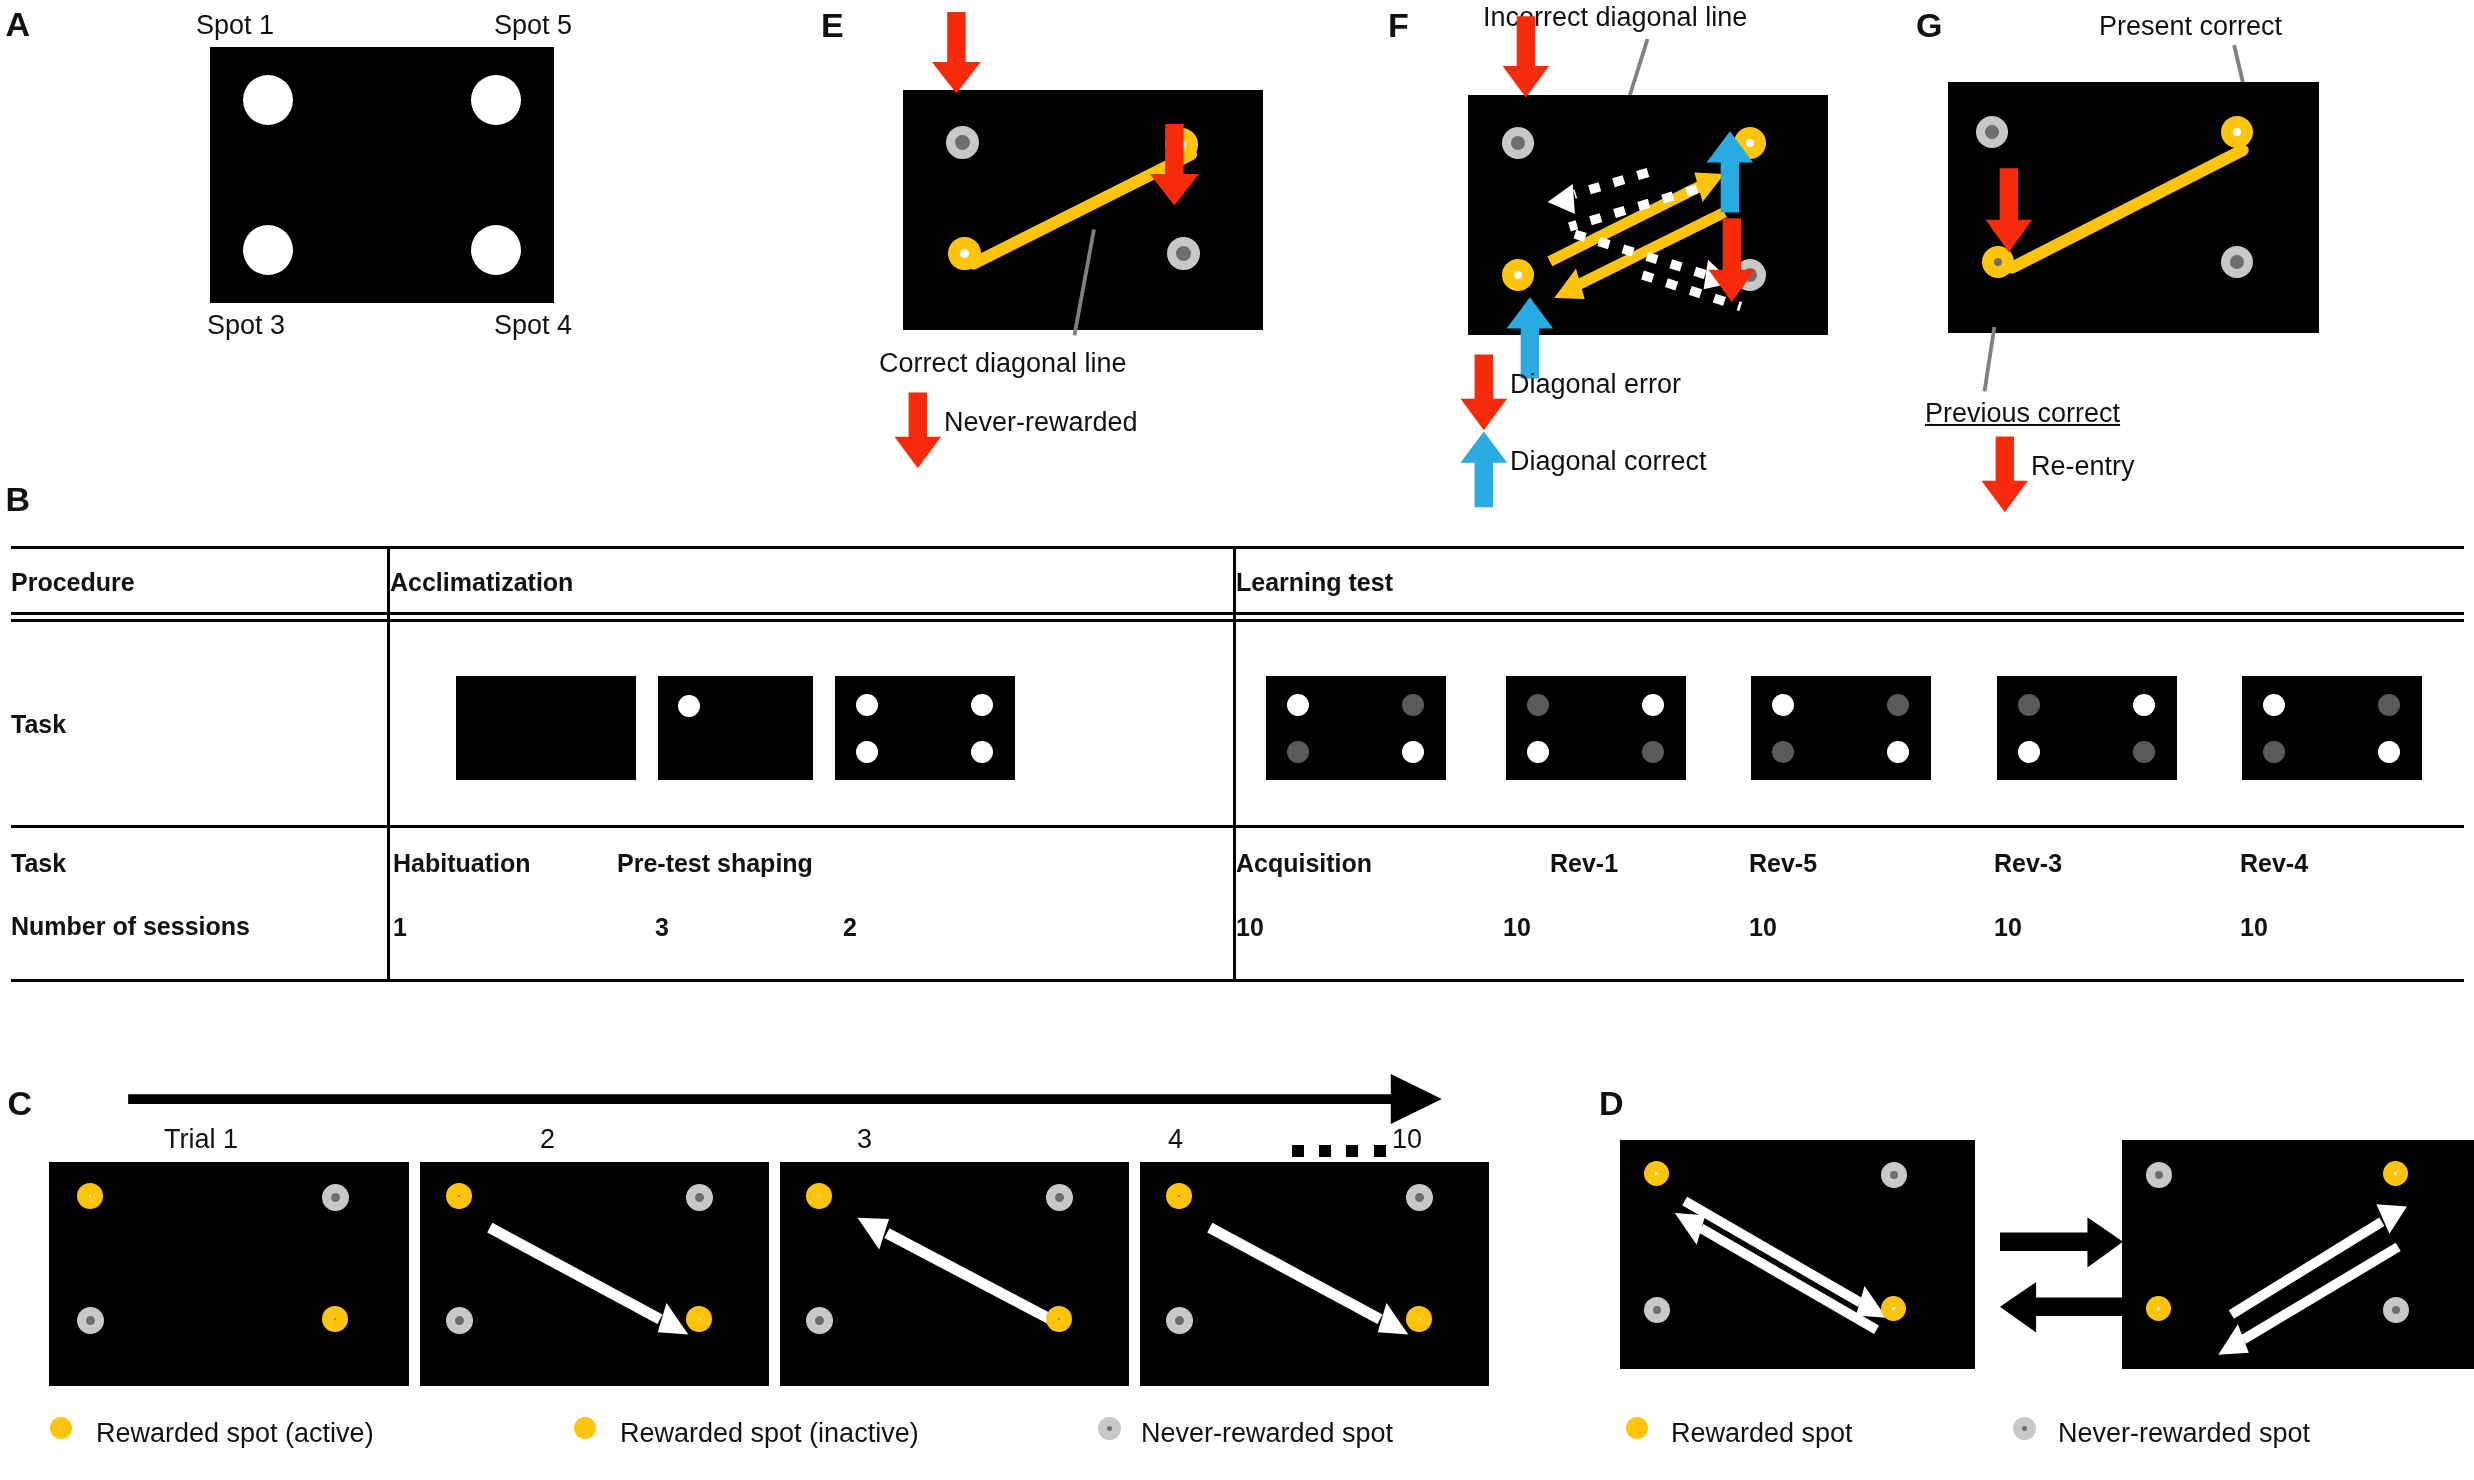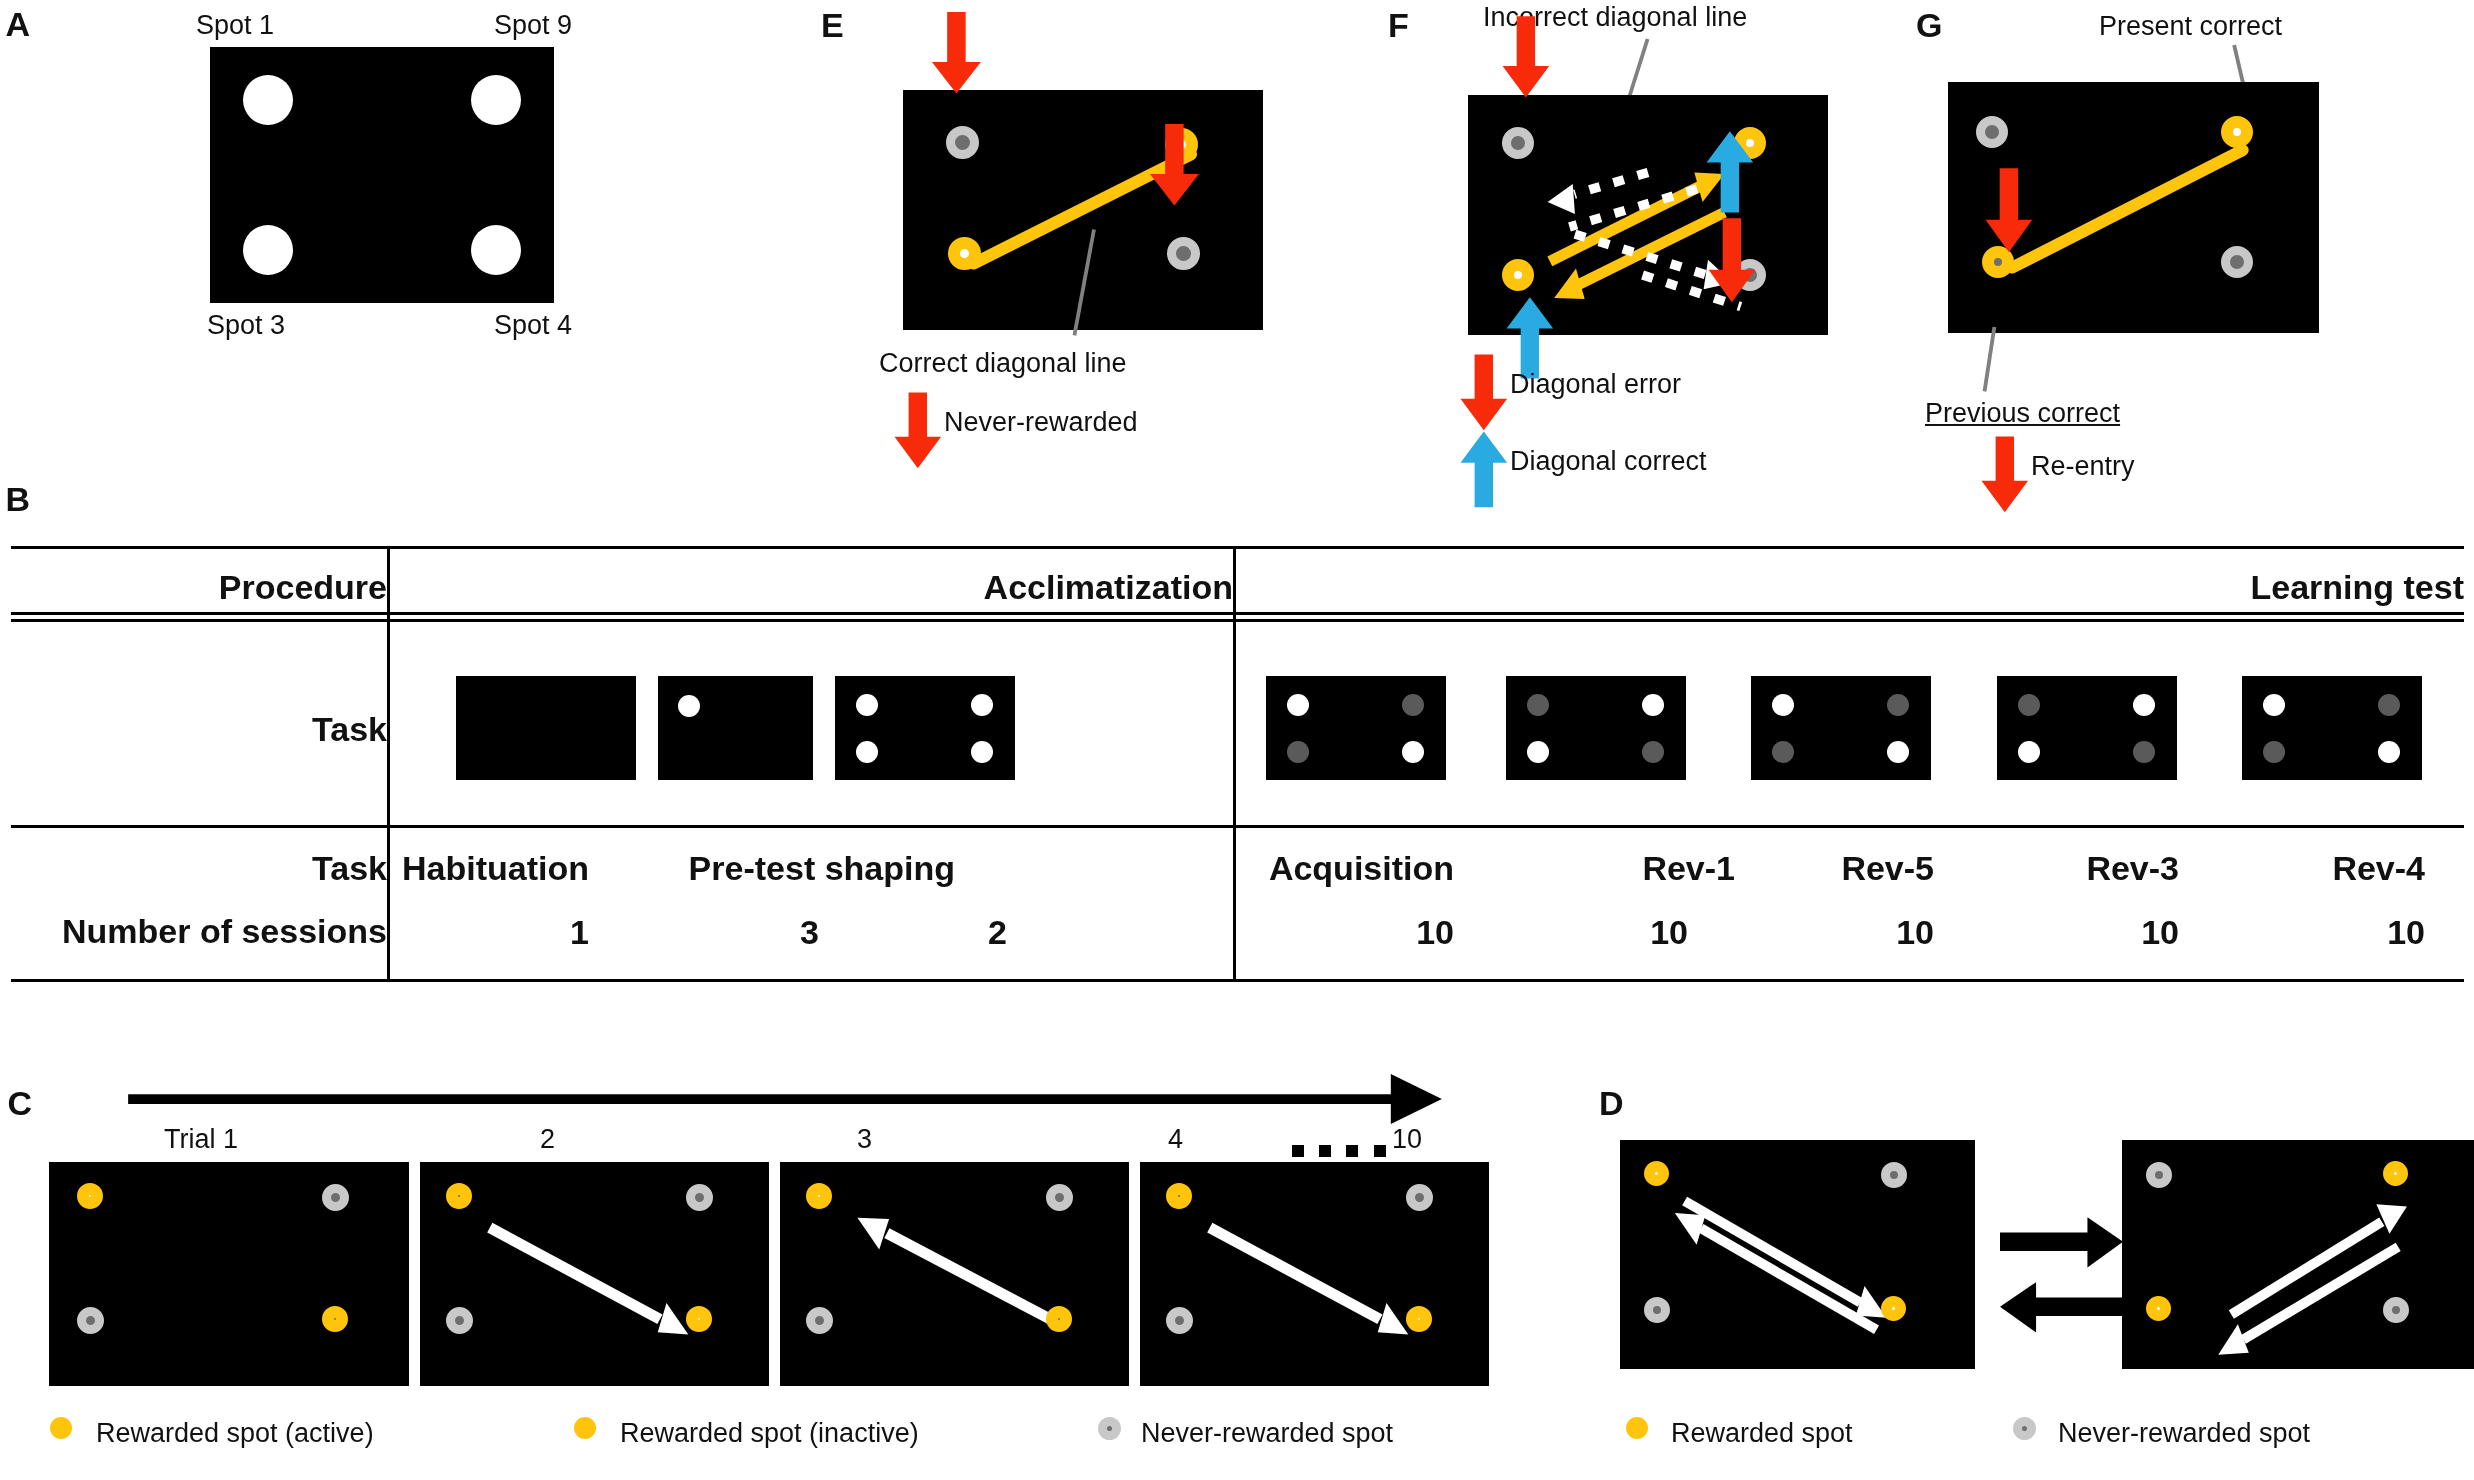--- a/index.html
+++ b/index.html
@@ -46,35 +46,35 @@
   #tableB {
     position: absolute;
     left: 11px; top: 546px;
     width: 2453px; height: 436px;
     border-top: 3.3px solid #000;
     border-bottom: 3.3px solid #000;
   }
   .hline { position:absolute; left:0; width:100%; height:2.7px; background:#000; }
   .vline { position:absolute; top:0; height:100%; width:2.7px; background:#000; }
   .cellhdr {
-    position:absolute; text-align:right; font-weight:bold; font-size:34px;
+    position:absolute; text-align:left; font-weight:bold; font-size:25px;
     font-family:"Liberation Sans", sans-serif;
   }
 
   .dotsq { position:absolute; width:12px; height:12px; background:#000; }
 </style>
 </head>
 <body>
 
 <div id="root">
 
   <div class="panel-letter" style="left:5.5px; top:6.5px;">A</div>
 
   <div class="lbl" style="left:196px; top:11px;">Spot 1</div>
-  <div class="lbl" style="left:494px; top:11px;">Spot 9</div>
+  <div class="lbl" style="left:494px; top:11px;">Spot 5</div>
   <div class="lbl" style="left:207px; top:311px;">Spot 3</div>
   <div class="lbl" style="left:494px; top:311px;">Spot 4</div>
 
   <div class="box" style="left:210px; top:47px; width:344px; height:256px;">
     <div class="spot spot-white" style="left:33px; top:28px; width:50px; height:50px;"></div>
     <div class="spot spot-white" style="left:261px; top:28px; width:50px; height:50px;"></div>
     <div class="spot spot-white" style="left:33px; top:178px; width:50px; height:50px;"></div>
     <div class="spot spot-white" style="left:261px; top:178px; width:50px; height:50px;"></div>
   </div>
 

